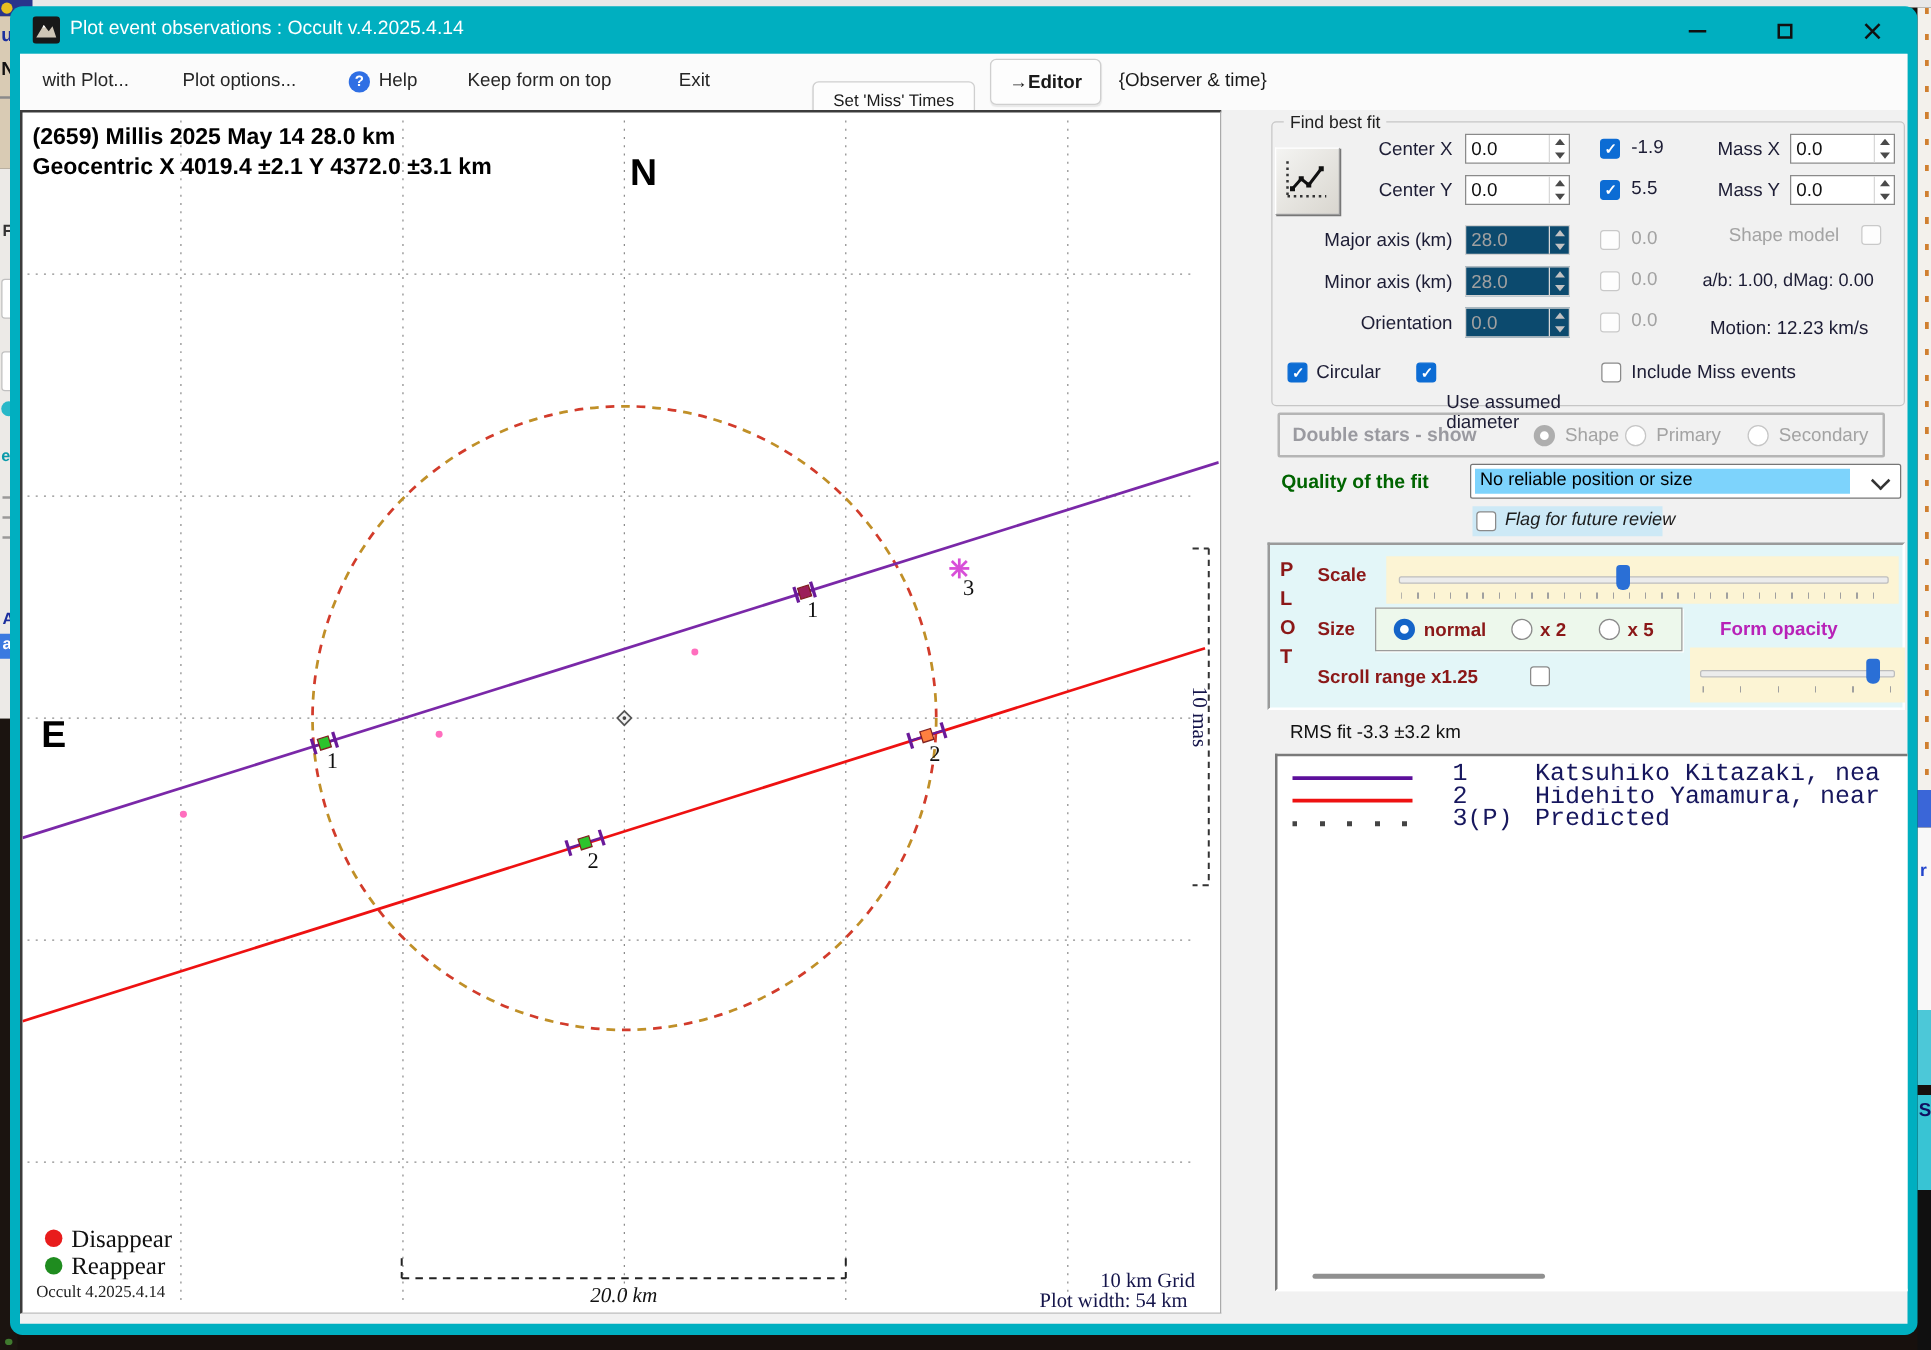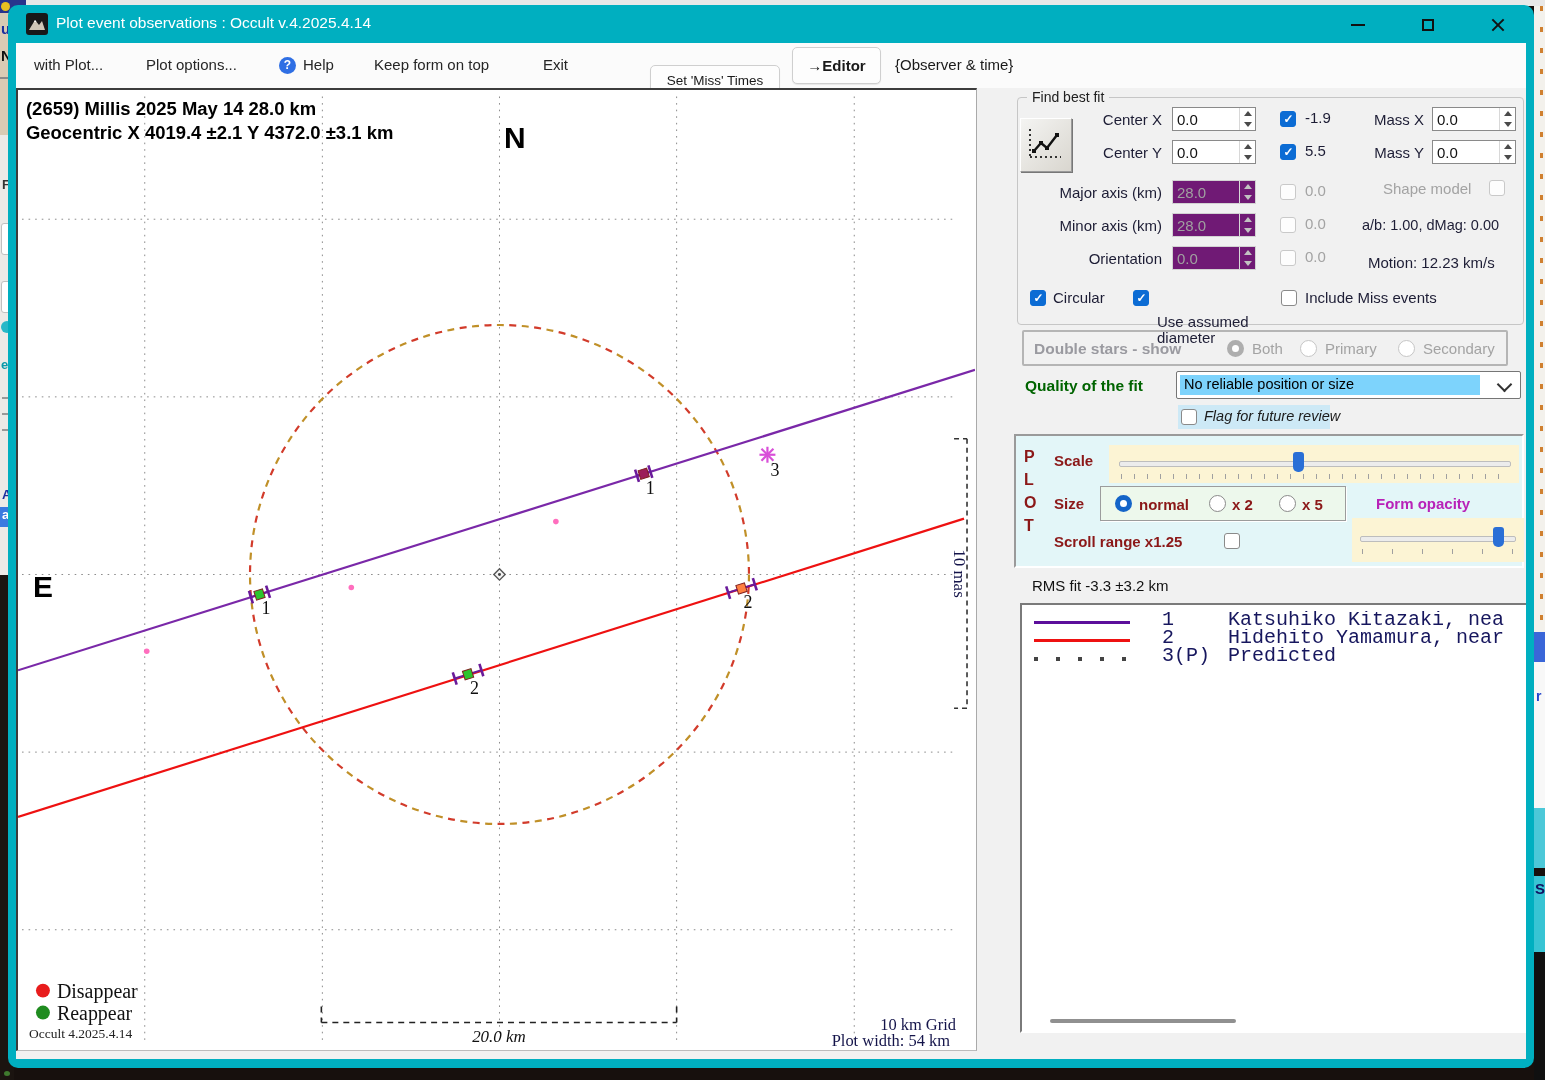--- a/index.html
+++ b/index.html
@@ -43,21 +43,21 @@
   .rlbl{text-align:right;}
   .graytxt{color:#a3a3a3;}
   .gb{position:absolute;border:1px solid #c6c6c6;border-radius:4px;}
   .gbt{position:absolute;top:-9px;left:9px;background:#f1f1f1;padding:0 5px;font-size:14px;color:#202020;white-space:nowrap;}
   .spin{position:absolute;height:24px;width:84px;background:#fff;border:1px solid #8a8a8a;display:flex;box-sizing:border-box;}
   .spin input{border:0;outline:0;width:58px;font:15px "Liberation Sans",sans-serif;padding:1px 4px;background:transparent;color:#111;}
   .spin .btns{width:16px;border-left:1px solid #d8d8d8;display:flex;flex-direction:column;}
   .spin .btns>div{flex:1;display:flex;align-items:center;justify-content:center;}
   .tri-up{width:0;height:0;border-left:4px solid transparent;border-right:4px solid transparent;border-bottom:5px solid #4a4a4a;}
   .tri-dn{width:0;height:0;border-left:4px solid transparent;border-right:4px solid transparent;border-top:5px solid #4a4a4a;}
-  .spin.off{background:#701a75;border-color:#d2d2d2;}
+  .spin.off{background:#0c4a6e;border-color:#d2d2d2;}
   .spin.off input{color:#a0a0a0;}
   .spin.off .tri-up{border-bottom-color:#c2c2c2;}
   .spin.off .tri-dn{border-top-color:#c2c2c2;}
   .cb{position:absolute;width:16px;height:16px;border:1px solid #8a8a8a;border-radius:3px;background:#fff;box-sizing:border-box;}
   .cb.on{background:#0c6cd4;border-color:#0c6cd4;}
   .cb.on::after{content:"✓";position:absolute;left:2.5px;top:-0.5px;color:#fff;font:bold 12px "Liberation Sans",sans-serif;}
   .cb.off2{border-color:#c9c9c9;background:#fdfdfd;}
   .rd{position:absolute;width:17px;height:17px;border-radius:50%;background:#fff;border:1px solid #8a8a8a;box-sizing:border-box;}
   .rd.sel{border:5px solid #1464c8;}
   .rd.gsel{border:5px solid #aeaeae;}
@@ -341,21 +341,21 @@
       <span class="cb on" style="left:1014px;top:247px;"></span>
       <div class="lbl" style="left:1037px;top:246px;">Circular</div>
       <span class="cb on" style="left:1117px;top:247px;"></span>
       <div class="lbl" style="left:1141px;top:238px;width:108px;white-space:normal;line-height:16px;margin-top:33px;">Use assumed diameter</div>
       <span class="cb" style="left:1265px;top:247px;"></span>
       <div class="lbl" style="left:1289px;top:246px;">Include Miss events</div>
 
       <div class="abs" style="left:1006px;top:287px;width:486px;height:36px;border:2px solid #b5b5b5;border-radius:2px;box-sizing:border-box;padding-left:48px;">
         <div class="lbl" style="left:10px;top:8px;font-weight:bold;font-size:15.5px;color:#9a9aa0;">Double stars - show</div>
         <span class="rd gsel" style="left:203px;top:8px;"></span>
-        <div class="lbl graytxt" style="left:228px;top:8px;">Both</div>
+        <div class="lbl graytxt" style="left:228px;top:8px;">Shape</div>
         <span class="rd gdis" style="left:276px;top:8px;"></span>
         <div class="lbl graytxt" style="left:301px;top:8px;">Primary</div>
         <span class="rd gdis" style="left:374px;top:8px;"></span>
         <div class="lbl graytxt" style="left:399px;top:8px;">Secondary</div>
       </div>
 
       <div class="lbl" style="left:1009px;top:334px;font-weight:bold;font-size:15.5px;color:#006400;">Quality of the fit</div>
       <div class="abs" style="left:1160px;top:328px;width:345px;height:28px;background:#fff;border:1px solid #767676;border-radius:2px;box-sizing:border-box;">
         <div class="abs" style="left:3px;top:3px;width:300px;height:20px;background:#7dd3fc;font-size:14.5px;color:#000;padding:1px 4px;box-sizing:border-box;white-space:nowrap;">No reliable position or size</div>
         <span class="chev" style="left:322px;top:7px;"></span>

